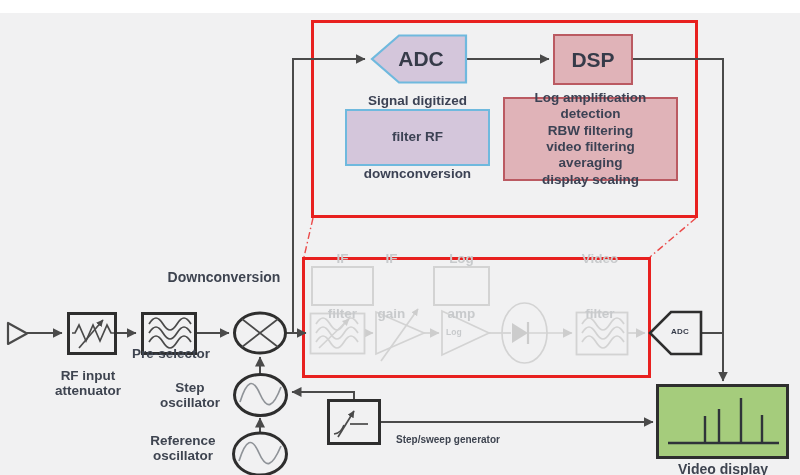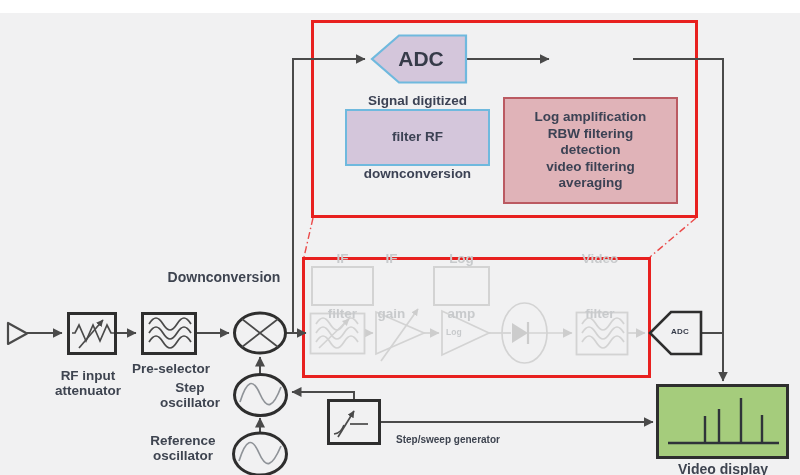--- a/index.html
+++ b/index.html
@@ -170,33 +170,35 @@
 
     <g>
       <rect class="greenbox" x="657.5" y="372.5" width="130" height="72"></rect>
       <path class="spec" d="M668 430 H779"></path>
       <path class="spec" d="M705 430 V403 M719 430 V396 M741 430 V385 M762 430 V402"></path>
     </g>
   </svg>
 
   <div class="blocktext" style="left:377px;top:22px;width:88px;height:48px;">ADC</div>
 
+  <div class="blocktext dspblock" style="left:553px;top:21px;width:80px;height:51px;">DSP</div>
 
   <div class="note blue" style="left:345px;top:96px;width:145px;height:57px;">
     <span>Signal digitized</span>
     <span>filter RF</span>
     <span>downconversion</span>
   </div>
 
-  <div class="note pink" style="left:503px;top:84px;width:175px;height:107px;">
+  <div class="note pink" style="left:503px;top:84px;width:175px;height:84px;">
     <span>Log amplification</span>
+    <span>detection</span>
     <span>RBW filtering</span>
-    <span>detection</span>
     <span>video filtering</span>
     <span>averaging</span>
+    <span>display scaling</span>
   </div>
 
   <div class="glbl boxed" style="left:311px;top:253px;width:63px;height:40px;">
     <span>IF</span>
     <span>filter</span>
   </div>
   <div class="glbl" style="left:368px;top:253px;width:47px;height:40px;">
     <span>IF</span>
     <span>gain</span>
   </div>
@@ -210,21 +212,21 @@
   </div>
   <div class="tinygray" style="left:446px;top:314px;width:28px;">Log</div>
 
   <div class="lbl single" style="left:139px;top:257px;width:170px;font-size:14px;">Downconversion</div>
 
   <div class="lbl" style="left:34px;top:356px;width:108px;">
     <span>RF input</span>
     <span>attenuator</span>
   </div>
 
-  <div class="lbl single" style="left:119px;top:349px;width:104px;">Pre-selector</div>
+  <div class="lbl single" style="left:119px;top:334px;width:104px;">Pre-selector</div>
 
   <div class="lbl" style="left:138px;top:368px;width:104px;">
     <span>Step</span>
     <span>oscillator</span>
   </div>
 
   <div class="lbl" style="left:131px;top:421px;width:104px;">
     <span>Reference</span>
     <span>oscillator</span>
   </div>

